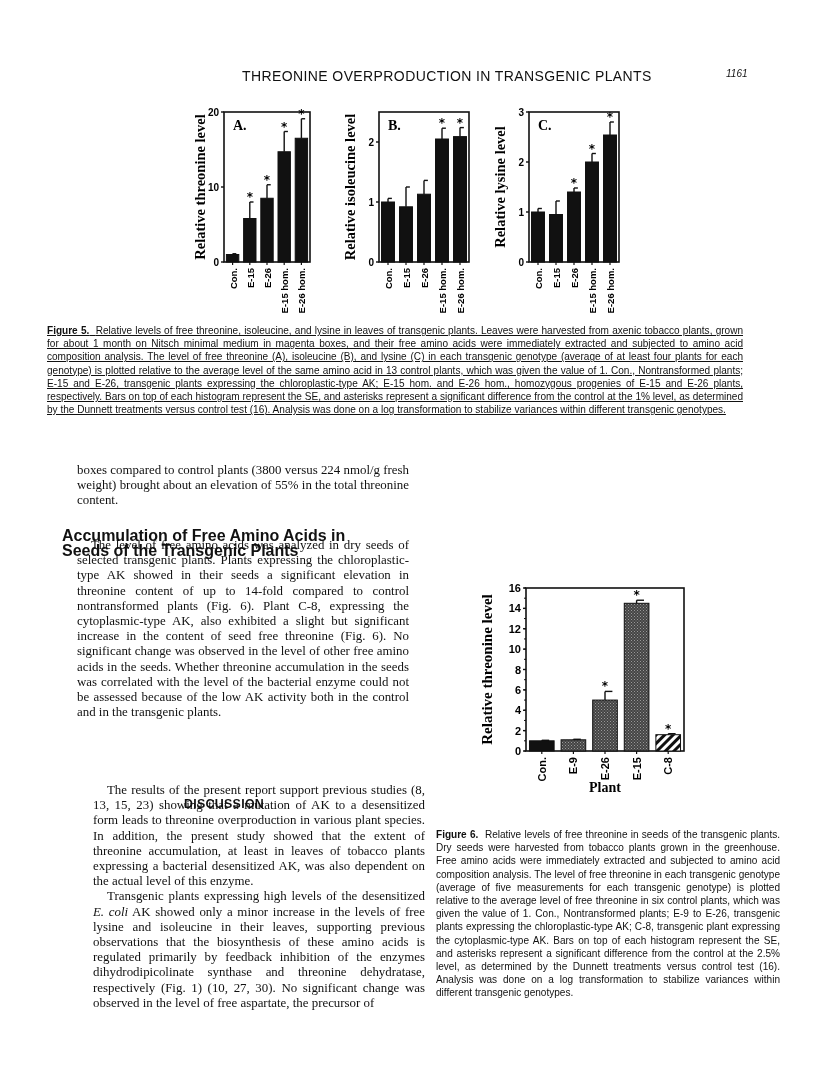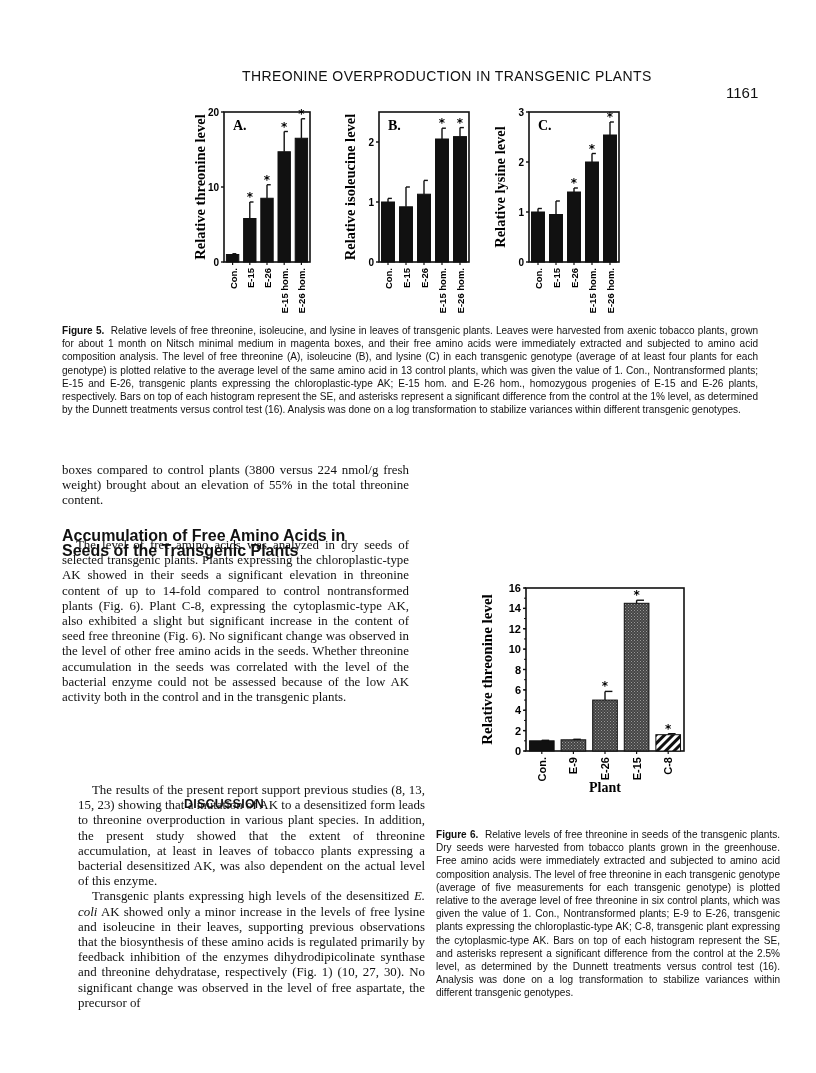--- a/index.html
+++ b/index.html
@@ -5,35 +5,35 @@
   * { margin: 0; padding: 0; box-sizing: border-box; }
   body {
     width: 816px; height: 1073px; background: #fff; position: relative;
     font-family: "Liberation Serif", serif; color: #111; overflow: hidden;
   }
   .running-head {
     position: absolute; top: 68px; left: 242px;
     font-family: "Liberation Sans", sans-serif; font-size: 14px; letter-spacing: 0.4px;
   }
   .page-number {
-    position: absolute; top: 84px; left: 726px;
-    font-family: "Liberation Sans", sans-serif; font-size: 15px;
+    position: absolute; top: 68px; left: 726px;
+    font-family: "Liberation Sans", sans-serif; font-size: 10px; font-style: italic;
   }
   .fig { position: absolute; }
   .fig svg { overflow: visible; }
   .caption {
     position: absolute; font-family: "Liberation Sans", sans-serif;
     font-size: 10.05px; line-height: 13.2px; text-align: justify;
   }
   .caption b { font-weight: bold; }
   .body-text {
     position: absolute; font-size: 12.9px; line-height: 15.2px; text-align: justify;
     font-family: "Liberation Serif", serif;
   }
-  .body-text p { text-indent: 14px; }
+  .body-text p { text-indent: 14px; margin-left: 15px; }
   .body-text p.noindent { text-indent: 0; }
   .section-heading {
     position: absolute; font-family: "Liberation Sans", sans-serif; font-weight: bold;
     font-size: 16px; line-height: 15px;
   }
   .discussion-heading {
     position: absolute; font-family: "Liberation Sans", sans-serif; font-weight: bold;
     font-size: 12.4px; letter-spacing: 0.3px;
   }
   .axis-label { font-family: "Liberation Serif", serif; font-weight: bold; }
@@ -197,21 +197,21 @@
       <rect x="108.52" y="27" width="12.959999999999999" height="127" fill="#111" stroke="#111" stroke-width="1"></rect>
       <line x1="115" x2="115" y1="27" y2="14.000000000000028" stroke="#111" stroke-width="1.4"></line>
       <line x1="115" x2="118.888" y1="14.000000000000028" y2="14.000000000000028" stroke="#111" stroke-width="1.4"></line>
       <text x="115" y="13.000000000000028" text-anchor="middle" font-size="12" font-weight="bold" font-family="DejaVu Sans, sans-serif">*</text>
       <line x1="115" x2="115" y1="154" y2="157" stroke="#111" stroke-width="1.2"></line>
       <text x="0" y="0" text-anchor="end" font-size="9.5" class="tick" transform="translate(119,160) rotate(-90)">E-26 hom.</text>
       <text x="43" y="22" font-size="14" font-weight="bold" font-family="Liberation Serif, serif">C.</text>
     </svg>
 </div>
 
-<div class="caption" style="left:62px;top:324px;width:696px;">
+<div class="caption" style="left:47px;top:324px;width:696px;text-decoration:underline;">
   <b>Figure 5.</b>&nbsp;
   <span>Relative levels of free threonine, isoleucine, and lysine in leaves of transgenic plants. Leaves were harvested from axenic tobacco plants, grown for about 1 month on Nitsch minimal medium in magenta boxes, and their free amino acids were immediately extracted and subjected to amino acid composition analysis. The level of free threonine (A), isoleucine (B), and lysine (C) in each transgenic genotype (average of at least four plants for each genotype) is plotted relative to the average level of the same amino acid in 13 control plants, which was given the value of 1. Con., Nontransformed plants; E-15 and E-26, transgenic plants expressing the chloroplastic-type AK; E-15 hom. and E-26 hom., homozygous progenies of E-15 and E-26 plants, respectively. Bars on top of each histogram represent the SE, and asterisks represent a significant difference from the control at the 1% level, as determined by the Dunnett treatments versus control test (16). Analysis was done on a log transformation to stabilize variances within different transgenic genotypes.</span>
 </div>
 
 <div class="body-text" style="left:62px;top:463px;width:347px;">
   <p class="noindent">boxes compared to control plants (3800 versus 224 nmol/g fresh weight) brought about an elevation of 55% in the total threonine content.</p>
 </div>
 
 <div class="section-heading" style="left:62px;top:528px;width:300px;">Accumulation of Free Amino Acids in Seeds of the Transgenic Plants</div>
 

